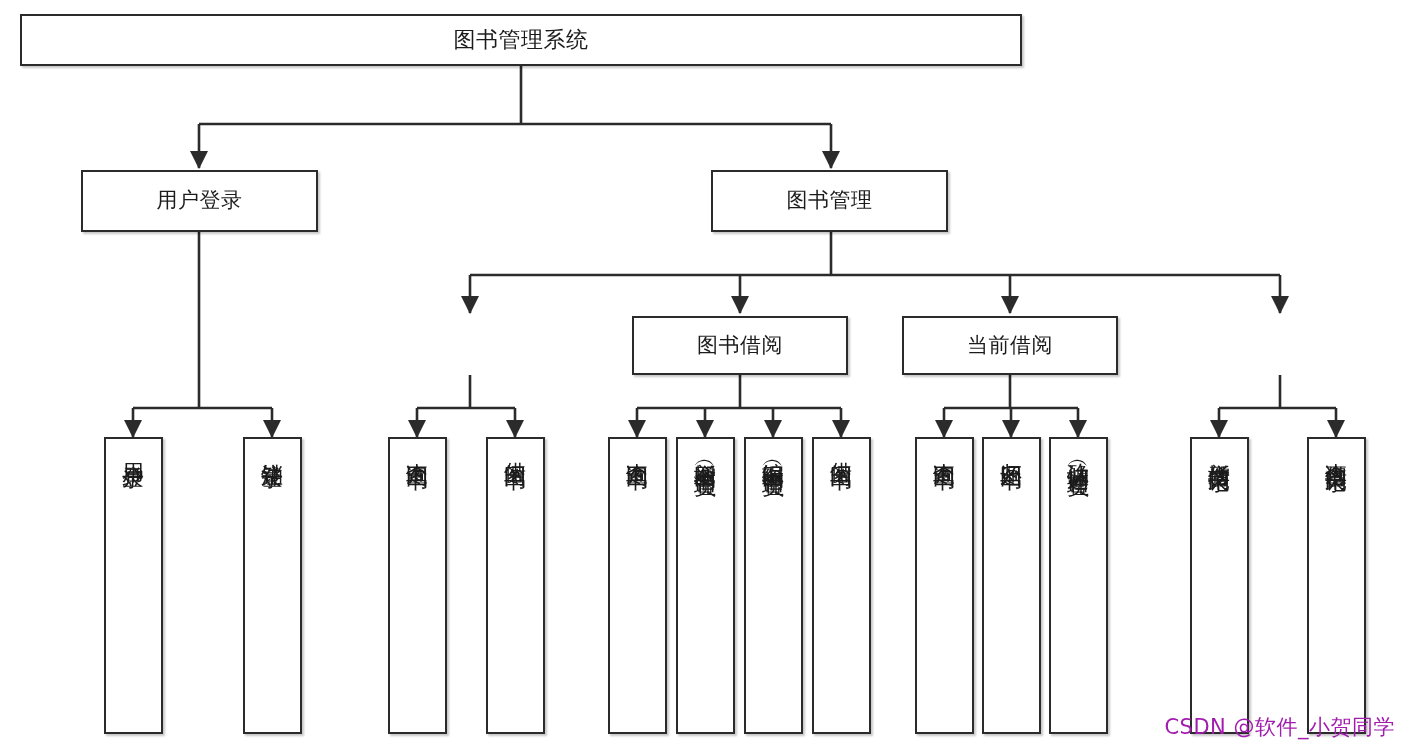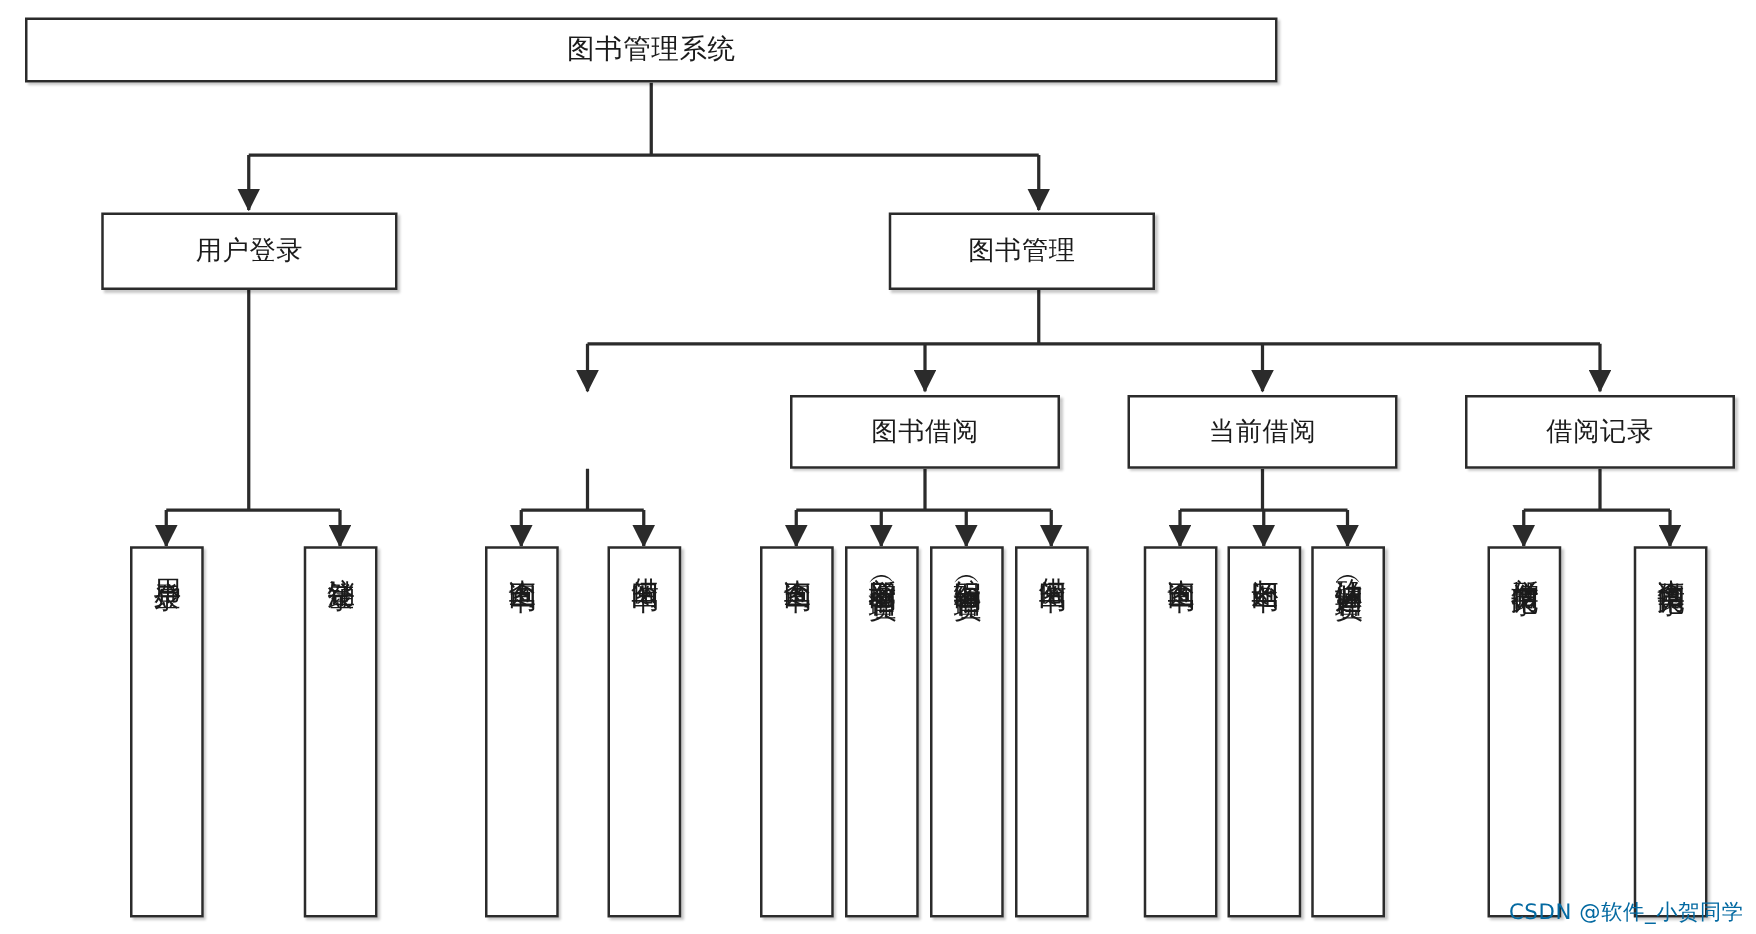--- a/index.html
+++ b/index.html
@@ -63,22 +63,22 @@
     text-align: left;
     max-height: 284px;
   }
   .node.vert.tall .label {
     max-height: 286px;
   }
   .watermark {
     position: absolute;
     right: 10px;
     bottom: 6px;
-    font-size: 17px;
-    color: #0369a1;
+    font-size: 21px;
+    color: #a21caf;
     white-space: nowrap;
     letter-spacing: 0.5px;
   }
 </style>
 </head>
 <body>
 
 <div id="canvas">
 
   <svg id="edges" viewBox="0 0 1405 747" xmlns="http://www.w3.org/2000/svg">
@@ -131,33 +131,30 @@
     </g>
   </svg>
 
   <div class="node horiz root" style="left:20px; top:14px; width:1002px; height:52px;">
     <span class="label">图书管理系统</span>
   </div>
 
   <div class="node horiz" style="left:81px; top:170px; width:237px; height:62px;">
     <span class="label">用户登录</span>
   </div>
-  <div class="node horiz" style="left:711px; top:170px; width:213px; height:62px;">
+  <div class="node horiz" style="left:711px; top:170px; width:237px; height:62px;">
     <span class="label">图书管理</span>
   </div>
 
   <div class="node horiz" style="left:632px; top:316px; width:216px; height:59px;">
     <span class="label">图书借阅</span>
   </div>
   <div class="node horiz" style="left:902px; top:316px; width:216px; height:59px;">
     <span class="label">当前借阅</span>
   </div>
-  <div class="node horiz" style="left:1172px; top:316px; width:216px; height:59px;">
-    <span class="label">借阅记录</span>
-  </div>
 
   <div class="node vert" style="left:104px; top:437px; width:59px; height:297px;">
     <span class="label">用户登录</span>
   </div>
   <div class="node vert" style="left:243px; top:437px; width:59px; height:297px;">
     <span class="label">注销登录</span>
   </div>
 
   <div class="node vert" style="left:388px; top:437px; width:59px; height:297px;">
     <span class="label">查询图书</span>

